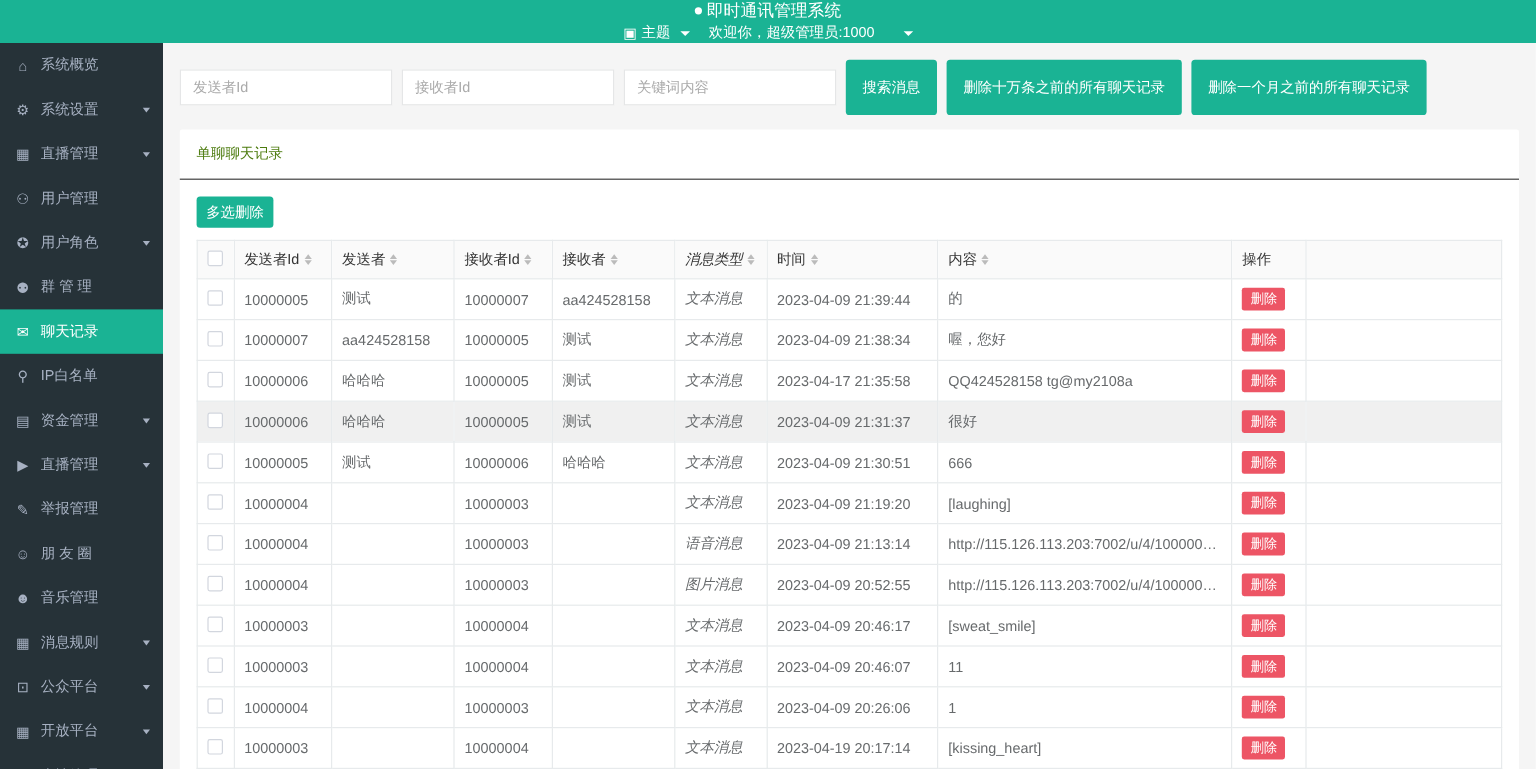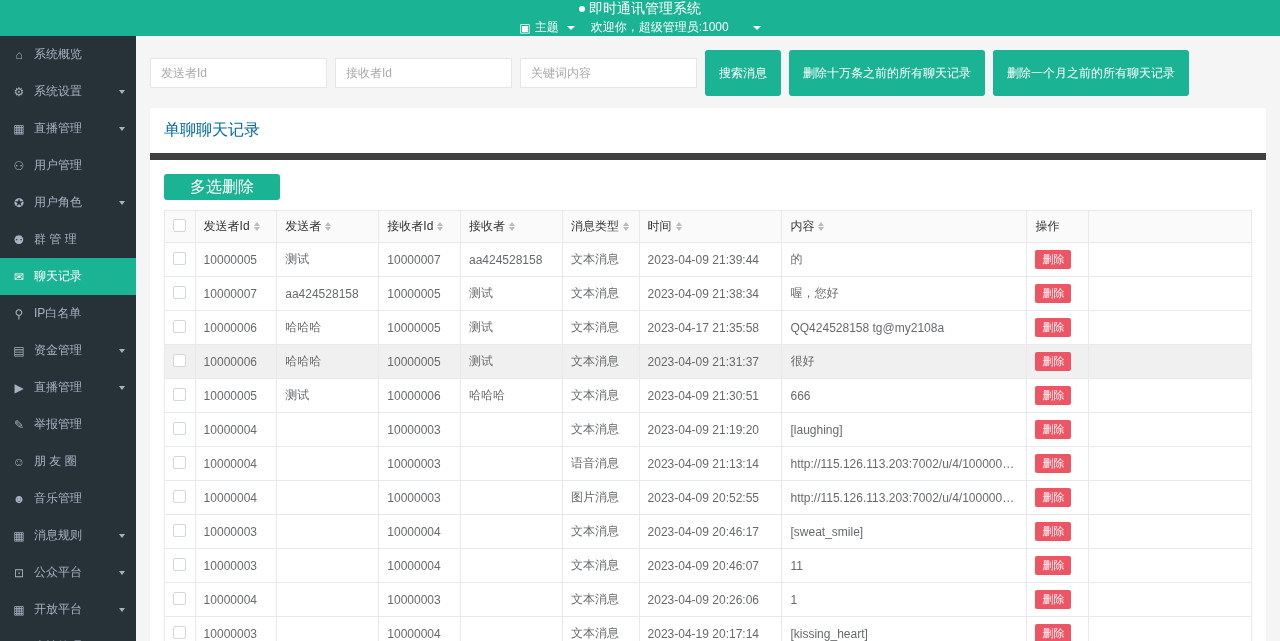--- a/index.html
+++ b/index.html
@@ -24,43 +24,43 @@
     
     .main { flex: 1; overflow-y: auto; background: #f5f5f5; padding: 14px; }
     
     .search-bar { display: flex; gap: 8px; margin-bottom: 12px; align-items: center; }
     .form-control { height: 30px; padding: 0 10px; border: 1px solid #e5e6e7; background: #fff; font-size: 12px; flex: 0 0 170px; outline: none; }
     .form-control::placeholder { color: #aaa; }
     .btn { height: 46px; padding: 0 14px; border: none; font-size: 12px; cursor: pointer; color: #fff; border-radius: 3px; display: inline-flex; align-items: center; }
     .btn-primary { background: #1ab394; }
     
     .panel { background: #fff; border-radius: 2px; }
-    .panel-heading { padding: 12px 14px; border-bottom: 7px solid #404040; font-size: 16px; color: #0369a1; }
+    .panel-heading { padding: 12px 14px; border-bottom: 1px solid #404040; font-size: 12px; color: #4d7c0f; }
     .panel-body { padding: 14px; }
     
-    .btn-sm { height: 26px; padding: 0 26px; font-size: 16px; }
+    .btn-sm { height: 26px; padding: 0 8px; font-size: 12px; }
     .multi-del { margin-bottom: 10px; }
     
     .table { width: 100%; border-collapse: collapse; font-size: 12px; color: #676a6c; }
     .table th, .table td { padding: 7px 8px; text-align: left; border: 1px solid #e7eaec; white-space: nowrap; overflow: hidden; text-overflow: ellipsis; }
     .table th { background: #fafafa; font-weight: 500; color: #333; position: relative; }
     .table tbody tr.highlight { background: #f0f0f0; }
     .sort-icons { display: inline-flex; flex-direction: column; margin-left: 4px; vertical-align: middle; line-height: 4px; }
     .sort-up, .sort-down { width: 0; height: 0; border-left: 3px solid transparent; border-right: 3px solid transparent; }
     .sort-up { border-bottom: 4px solid #bbb; margin-bottom: 1px; }
     .sort-down { border-top: 4px solid #bbb; }
     .checkbox-cell { width: 30px; text-align: center; }
     .chk { width: 13px; height: 13px; border: 1px solid #d2d6de; display: inline-block; border-radius: 2px; background: #fff; cursor: pointer; }
     .btn-del { background: #ed5565; color: #fff; padding: 2px 7px; font-size: 11px; border-radius: 2px; border: none; cursor: pointer; }
     
     .col-sender { width: 80px; }
     .col-sendername { width: 100px; margin-top: 16px; }
     .col-receiver { width: 80px; }
     .col-receivername { width: 100px; }
-    .col-type { width: 70px; }
+    .col-type { width: 70px; font-style: italic; }
     .col-time { width: 140px; }
     .col-content { width: 240px; max-width: 240px; }
     .col-op { width: 60px; }
     .col-extra { width: 160px; }
     
     .icon-glyph { font-style: normal; }
   </style>
 </head>
 <body>
 

